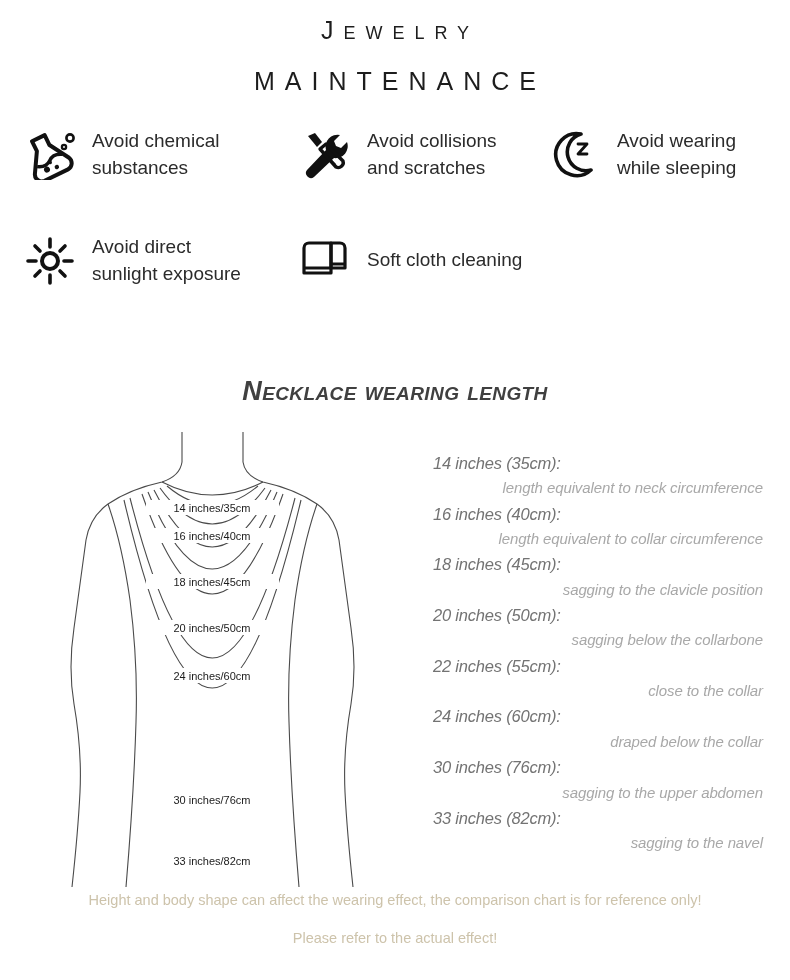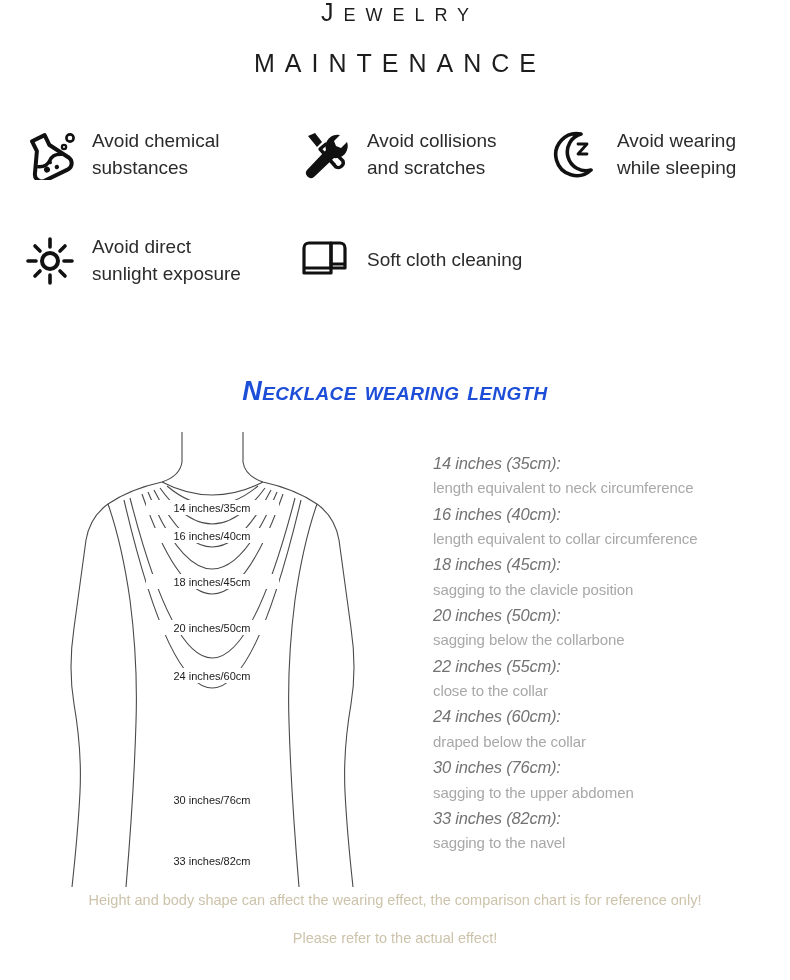--- a/index.html
+++ b/index.html
@@ -12,20 +12,21 @@
     height: 980px;
     position: relative;
     font-family: "Liberation Sans", sans-serif;
     color: #2b2b2b;
     overflow: hidden;
   }
 
   
   .title-block {
     text-align: center;
+    padding-top: 18px;
   }
   .title-line {
     font-family: "Liberation Sans", sans-serif;
     font-size: 25px;
     font-weight: 300;
     letter-spacing: 10px;
     color: #1d1d1d;
     text-transform: uppercase;
     line-height: 1.0;
     padding-left: 10px;
@@ -69,21 +70,21 @@
     position: absolute;
     top: 376px;
     left: 0;
     width: 790px;
     text-align: center;
     font-size: 27px;
     font-weight: bold;
     font-style: italic;
     font-variant: small-caps;
     letter-spacing: 0.4px;
-    color: #1d4ed8;
+    color: #404040;
   }
 
   
   .diagram {
     position: absolute;
     left: 30px;
     top: 432px;
     width: 390px;
     height: 455px;
   }
@@ -105,24 +106,26 @@
   .len-title {
     font-size: 16.5px;
     font-style: italic;
     font-weight: normal;
     color: #737373;
     line-height: 1.6;
     letter-spacing: -0.2px;
   }
   .len-desc {
     font-size: 15px;
+    font-style: italic;
     font-weight: normal;
     color: #a8a8a8;
     line-height: 1.62;
     letter-spacing: -0.1px;
+    text-align: right;
   }
 
   
   .footer {
     position: absolute;
     left: 0;
     top: 893px;
     width: 790px;
     text-align: center;
   }

